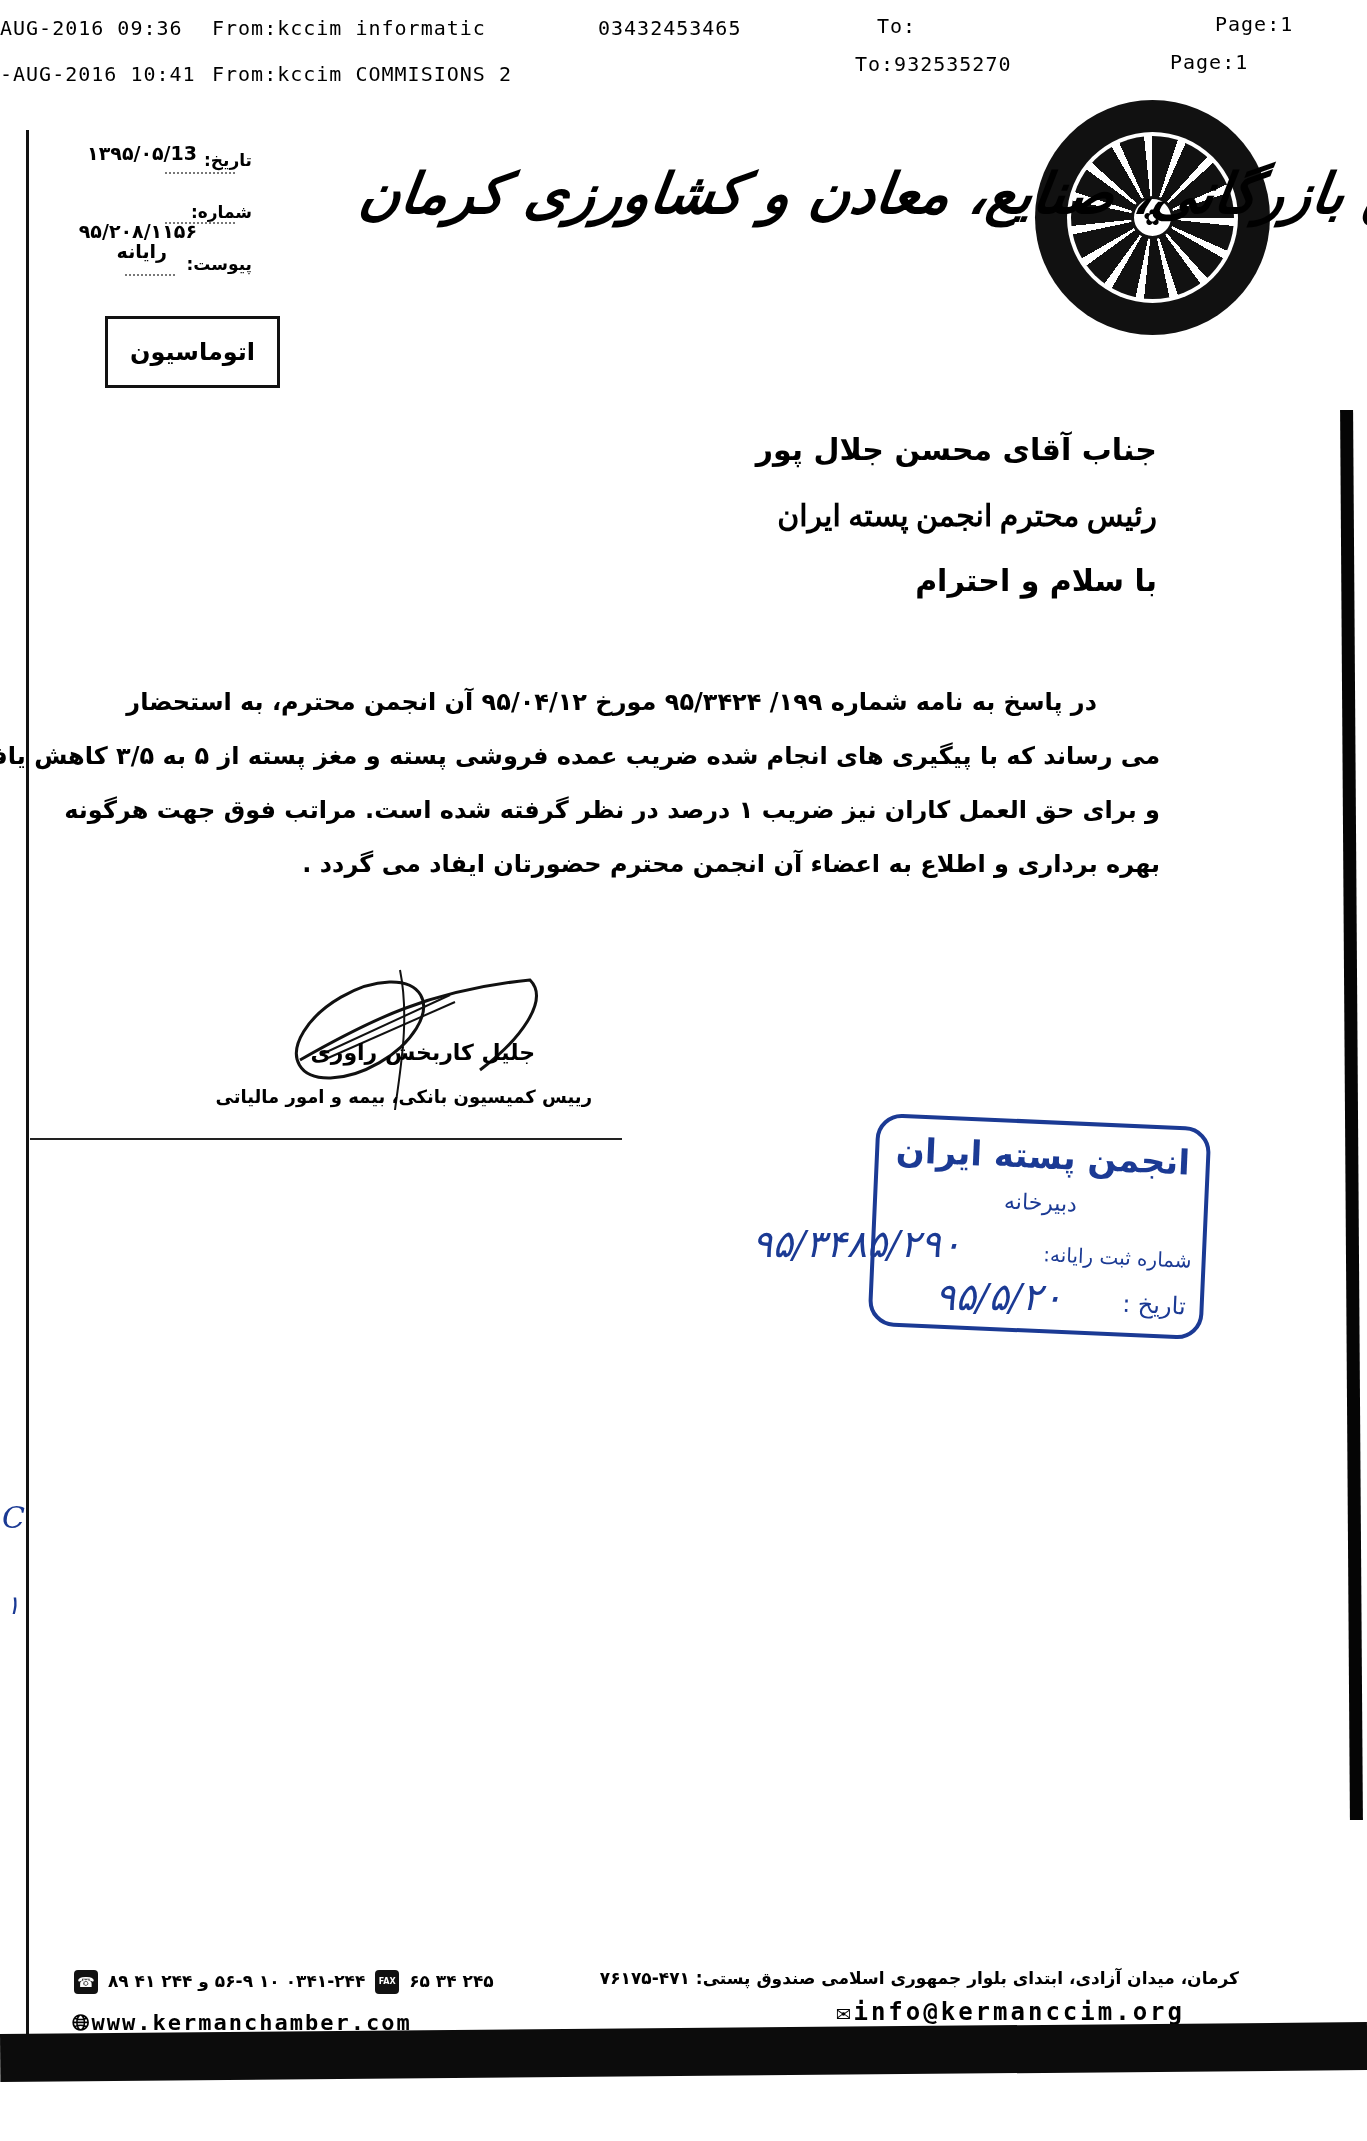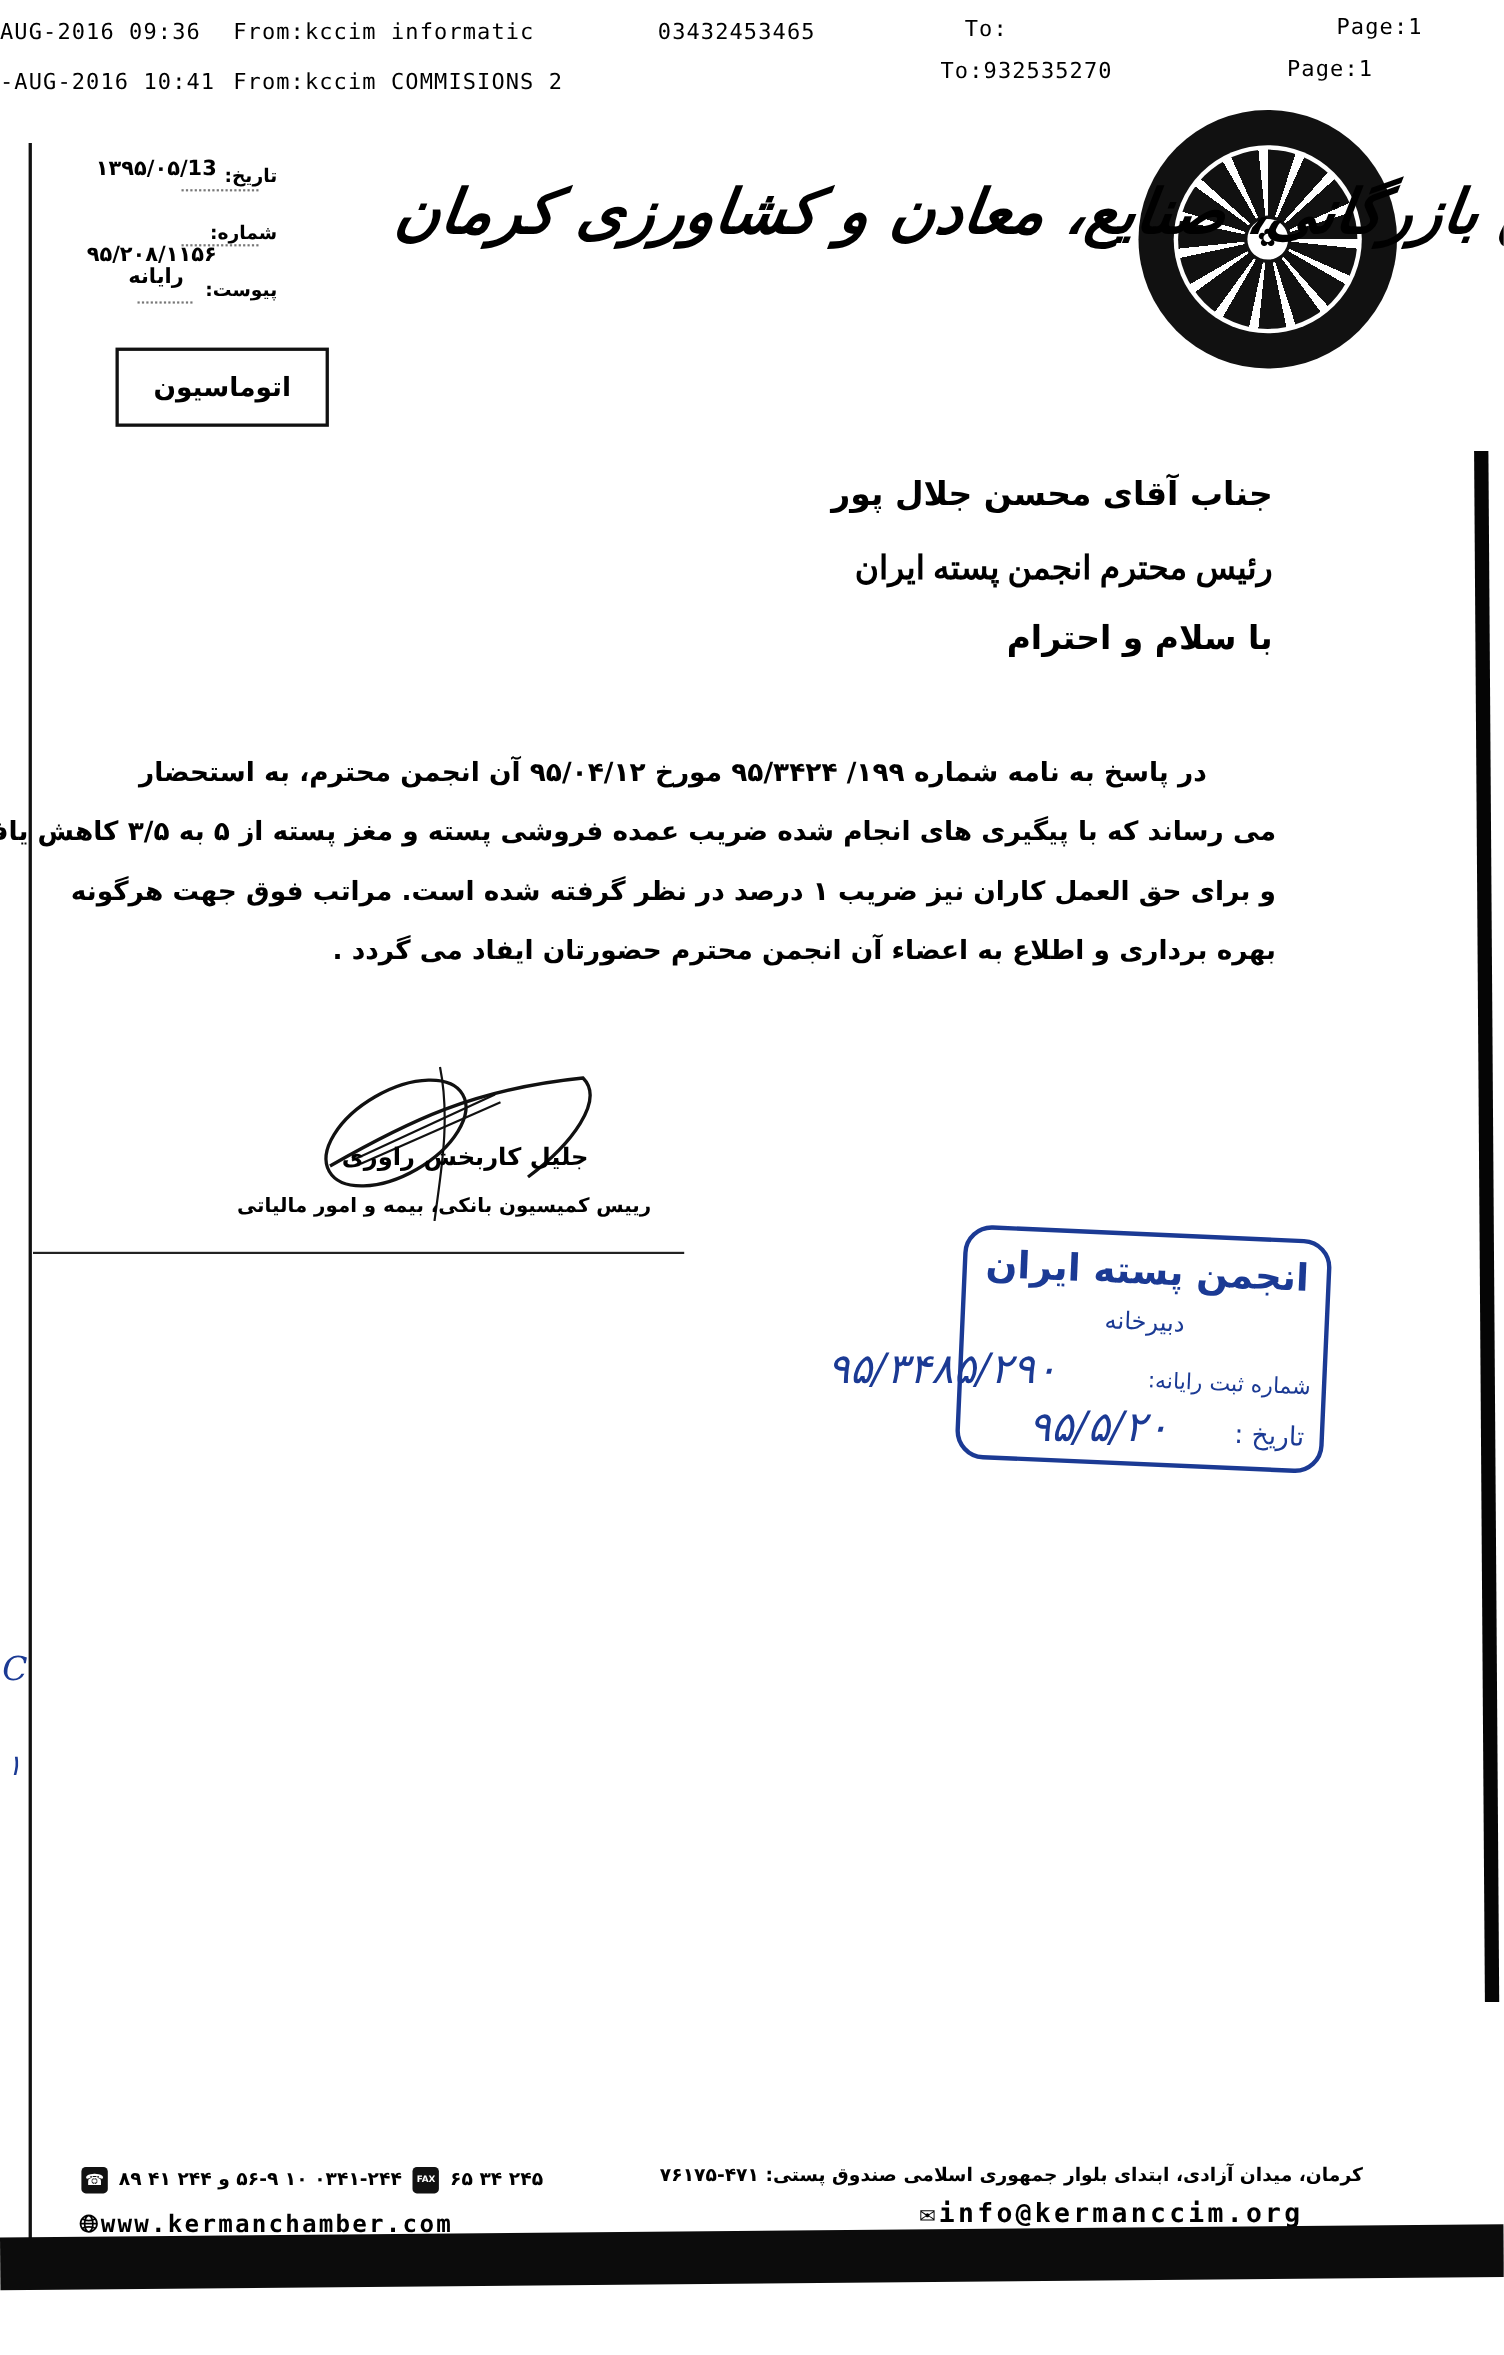--- a/index.html
+++ b/index.html
@@ -12,21 +12,21 @@
   .logo{position:absolute;left:1035px;top:100px;width:235px;height:235px;border-radius:50%;background:#111;}
   .logo .inner{position:absolute;left:32px;top:32px;width:171px;height:171px;border-radius:50%;background:#fff;}
   .logo .petals{position:absolute;left:36px;top:36px;width:163px;height:163px;border-radius:50%;
      background:repeating-conic-gradient(#111 0deg 18deg,#fff 18deg 24deg);}
   .logo .hub{position:absolute;left:96px;top:96px;width:43px;height:43px;border-radius:50%;background:#fff;border:3px solid #111;box-sizing:border-box;}
   .logo .hub span{position:absolute;left:0;top:0;width:100%;text-align:center;line-height:37px;font-size:22px;}
   .title-script{position:absolute;left:360px;top:160px;font-size:56px;font-style:italic;font-weight:bold;font-family:"DejaVu Serif",serif;direction:rtl;white-space:nowrap;transform:skewX(-8deg);}
   .meta-label{font-size:17px;font-weight:bold;}
   .meta-val{font-size:19px;font-weight:bold;}
   .dots{position:absolute;border-bottom:2px dotted #777;width:70px;height:0;}
-  .auto-box{position:absolute;left:105px;top:316px;width:194px;height:72px;border:3px solid #111;box-sizing:border-box;display:flex;align-items:center;justify-content:center;}
+  .auto-box{position:absolute;left:105px;top:316px;width:175px;height:72px;border:3px solid #111;box-sizing:border-box;display:flex;align-items:center;justify-content:center;}
   .auto-box span{font-size:24px;font-weight:bold;direction:rtl;}
   .salute{font-size:30px;font-weight:bold;right:210px;}
   .body-line{font-size:24px;font-weight:bold;right:207px;}
   .sig-name{font-size:22px;font-weight:bold;}
   .sig-title{font-size:18px;font-weight:bold;}
   .sig-rule{position:absolute;left:30px;top:1138px;width:592px;height:2px;background:#222;}
   .stamp{position:absolute;left:872px;top:1120px;width:335px;height:213px;border:4px solid #1b3a94;border-radius:26px;box-sizing:border-box;transform:rotate(2.5deg);color:#1b3a94;}
   .stamp .s1{position:absolute;right:16px;top:12px;font-size:34px;font-weight:bold;direction:rtl;white-space:nowrap;}
   .stamp .s2{position:absolute;left:0;right:0;top:66px;text-align:center;font-size:22px;direction:rtl;}
   .stamp .s3{position:absolute;right:10px;top:118px;font-size:20px;direction:rtl;white-space:nowrap;}

